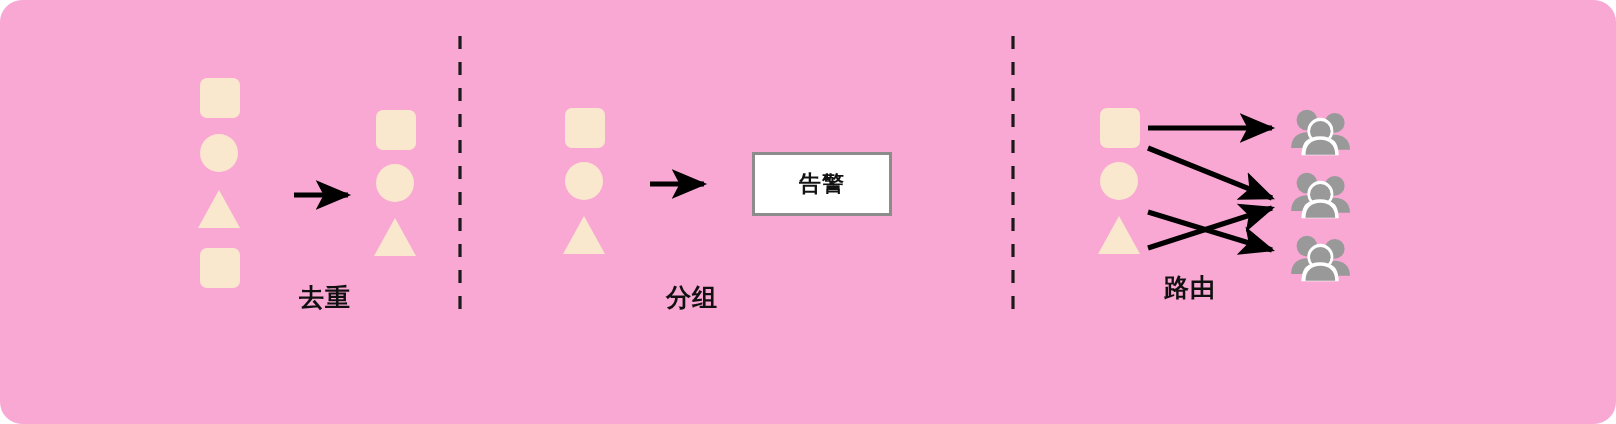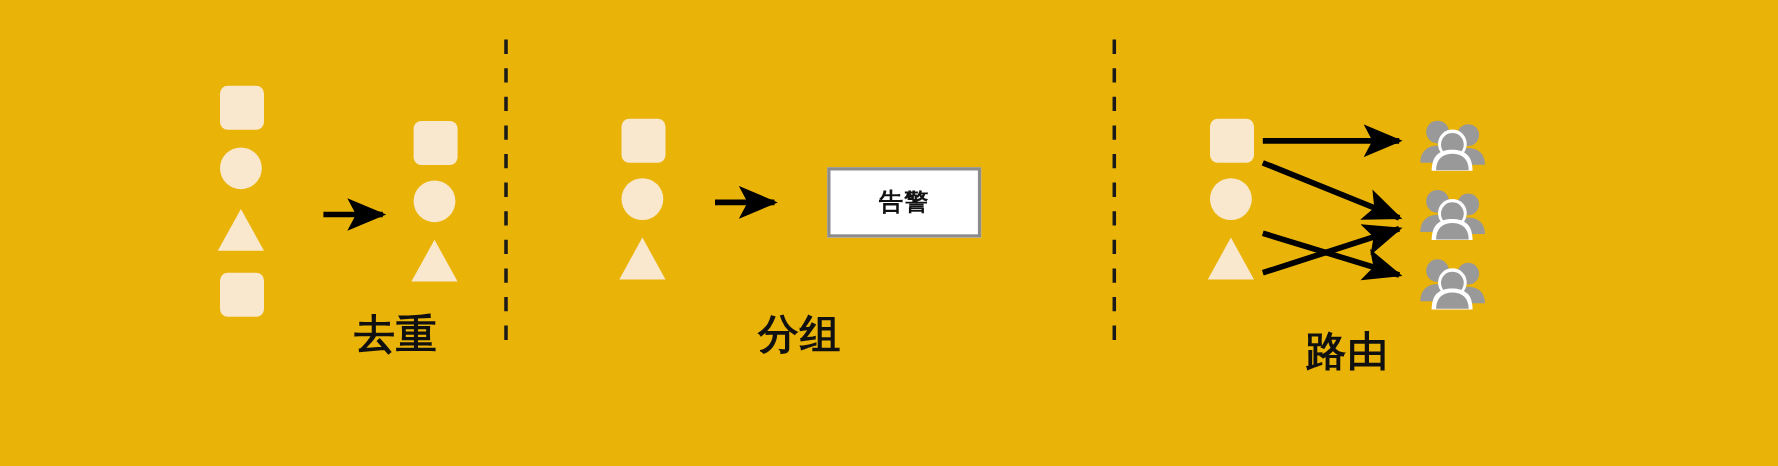--- a/index.html
+++ b/index.html
@@ -8,42 +8,42 @@
     padding: 0;
     background: #ffffff;
   }
   body {
     font-family: "Liberation Sans", "DejaVu Sans", sans-serif;
   }
   #stage {
     position: relative;
     width: 1616px;
     height: 424px;
-    background: #eab308;
+    background: #f9a8d4;
     overflow: hidden;
+    border-radius: 22px;
   }
   #stage svg.layer {
     position: absolute;
     left: 0;
     top: 0;
     width: 1616px;
     height: 424px;
     overflow: visible;
   }
   .panel-label {
     position: absolute;
     font-family: "Liberation Sans", "DejaVu Sans", sans-serif;
-    font-size: 37px;
+    font-size: 25px;
     font-weight: 700;
     color: #101010;
     letter-spacing: 1px;
     white-space: nowrap;
     transform: translateX(-50%);
     line-height: 1;
-    margin-left: 35px;
   }
   .alert-box {
     position: absolute;
     box-sizing: border-box;
     border: 3px solid #8c8c8c;
     background: #ffffff;
     display: flex;
     align-items: center;
     justify-content: center;
   }
@@ -118,15 +118,15 @@
   <div id="html-layer">
 
     <div class="alert-box" id="alert-box-group" style="left: 752px; top: 152px; width: 140px; height: 64px; border-color: rgb(140, 140, 140); background: rgb(255, 255, 255);">
       <span class="alert-box-text">告警</span>
     </div>
 
     <div class="panel-label" id="label-dedup" style="left: 325px; top: 285px; color: rgb(16, 16, 16);">去重</div>
 
     <div class="panel-label" id="label-group" style="left: 692px; top: 285px; color: rgb(16, 16, 16);">分组</div>
 
-    <div class="panel-label" id="label-route" style="left: 1190px; top: 301px; color: rgb(16, 16, 16);">路由</div>
+    <div class="panel-label" id="label-route" style="left: 1190px; top: 275px; color: rgb(16, 16, 16);">路由</div>
   </div>
 </div>
 
 </body></html>

